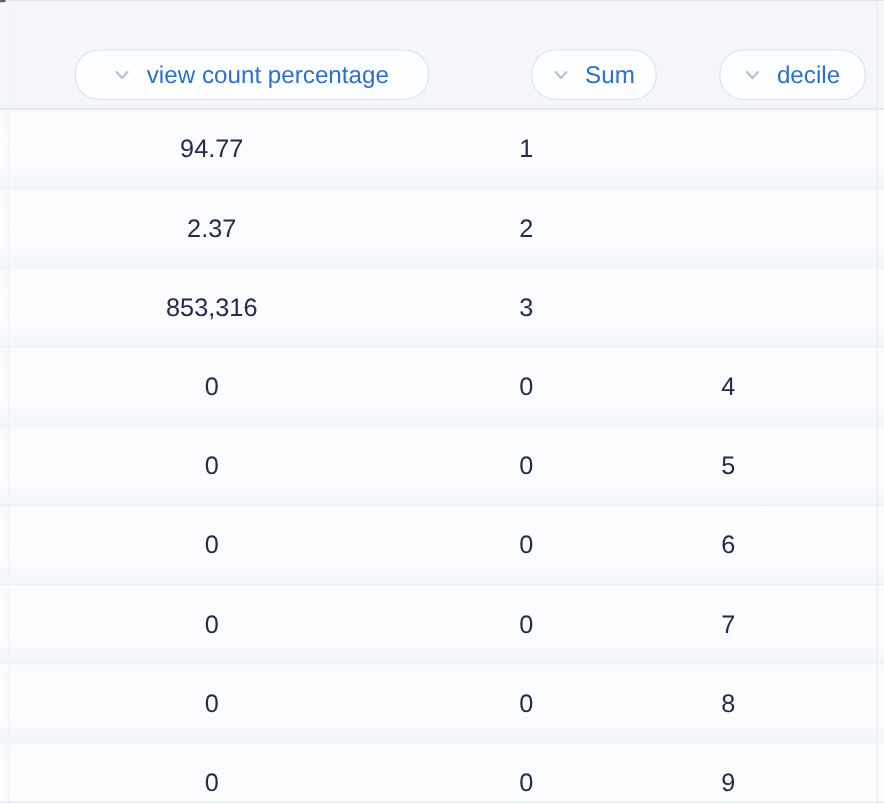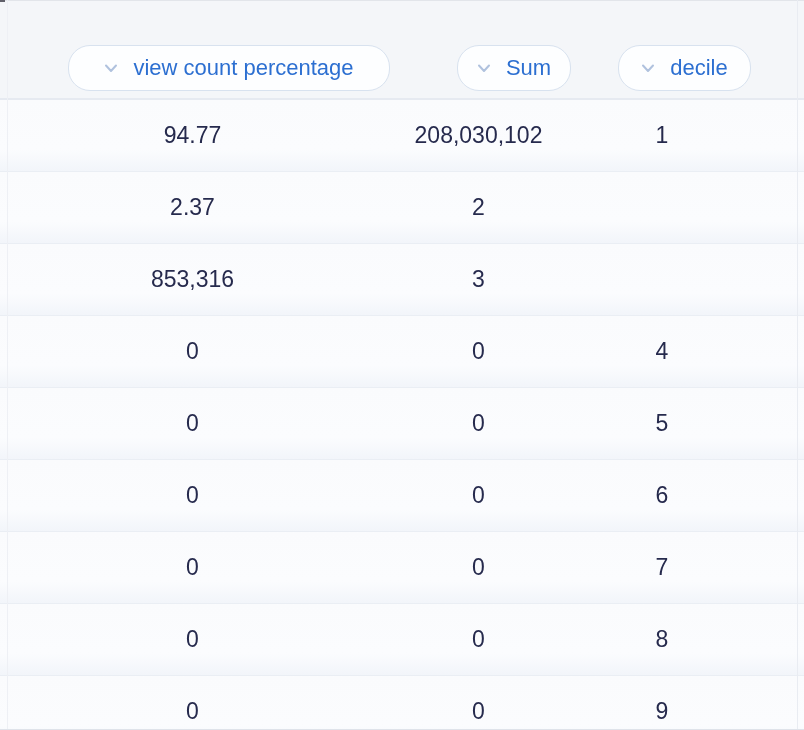--- a/index.html
+++ b/index.html
@@ -45,22 +45,22 @@
     cursor: pointer;
   }
   .col-btn .chev {
     display: flex;
     align-items: center;
   }
   .col-btn .lbl {
     white-space: nowrap;
   }
   .btn1 { left: 68px;  width: 322px; }
-  .btn2 { left: 457px; width: 114px; }
-  .btn3 { left: 618px; width: 133px; }
+  .btn2 { left: 483px; width: 114px; }
+  .btn3 { left: 654px; width: 133px; }
 
   
   .rows {
     background: #fafbfd;
   }
   .row {
     box-sizing: border-box;
     height: 72px;
     display: grid;
     grid-template-columns: 385px 187px 180px 1fr;
@@ -129,21 +129,20 @@
         </svg>
       </span>
       <span class="lbl">decile</span>
     </button>
 
   </div>
 
   <div class="rows">
     <div class="row">
       <div class="cell">94.77</div>
-      <div class="cell">208,030,102</div>
       <div class="cell">1</div>
       <div class="cell"></div>
     </div>
 
     <div class="row">
       <div class="cell">2.37</div>
       <div class="cell">2</div>
       <div class="cell"></div>
     </div>
 

